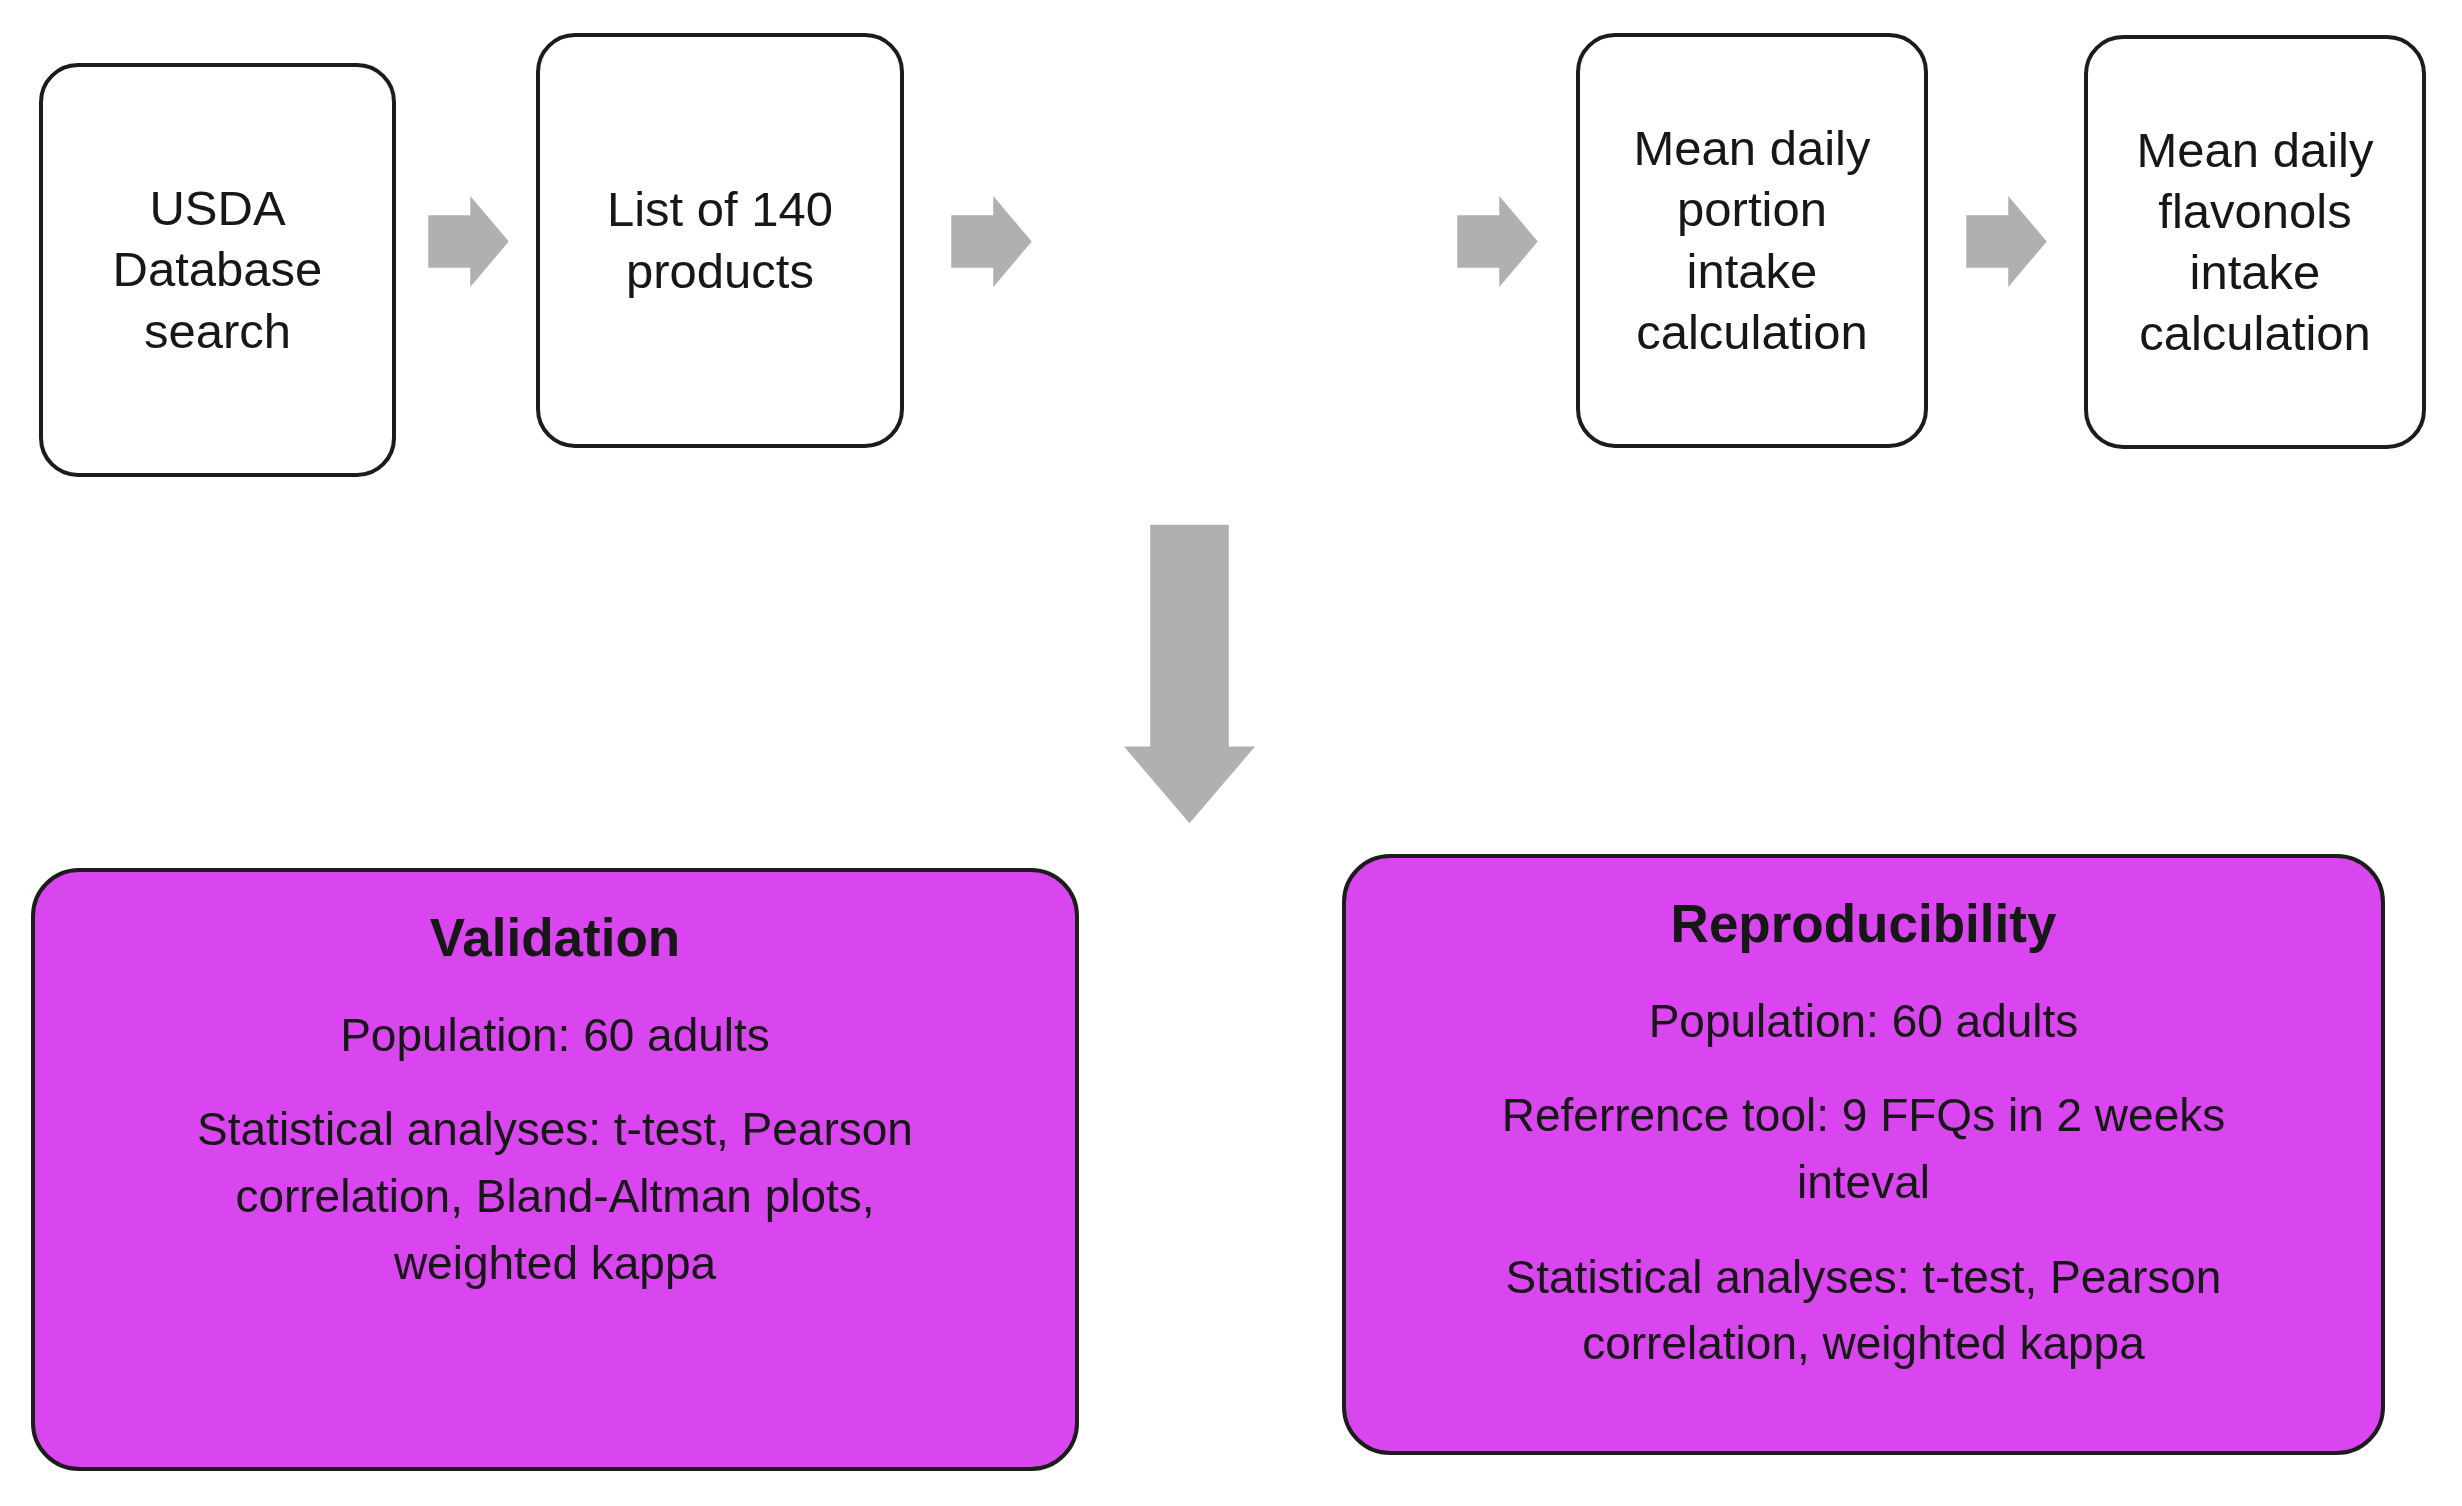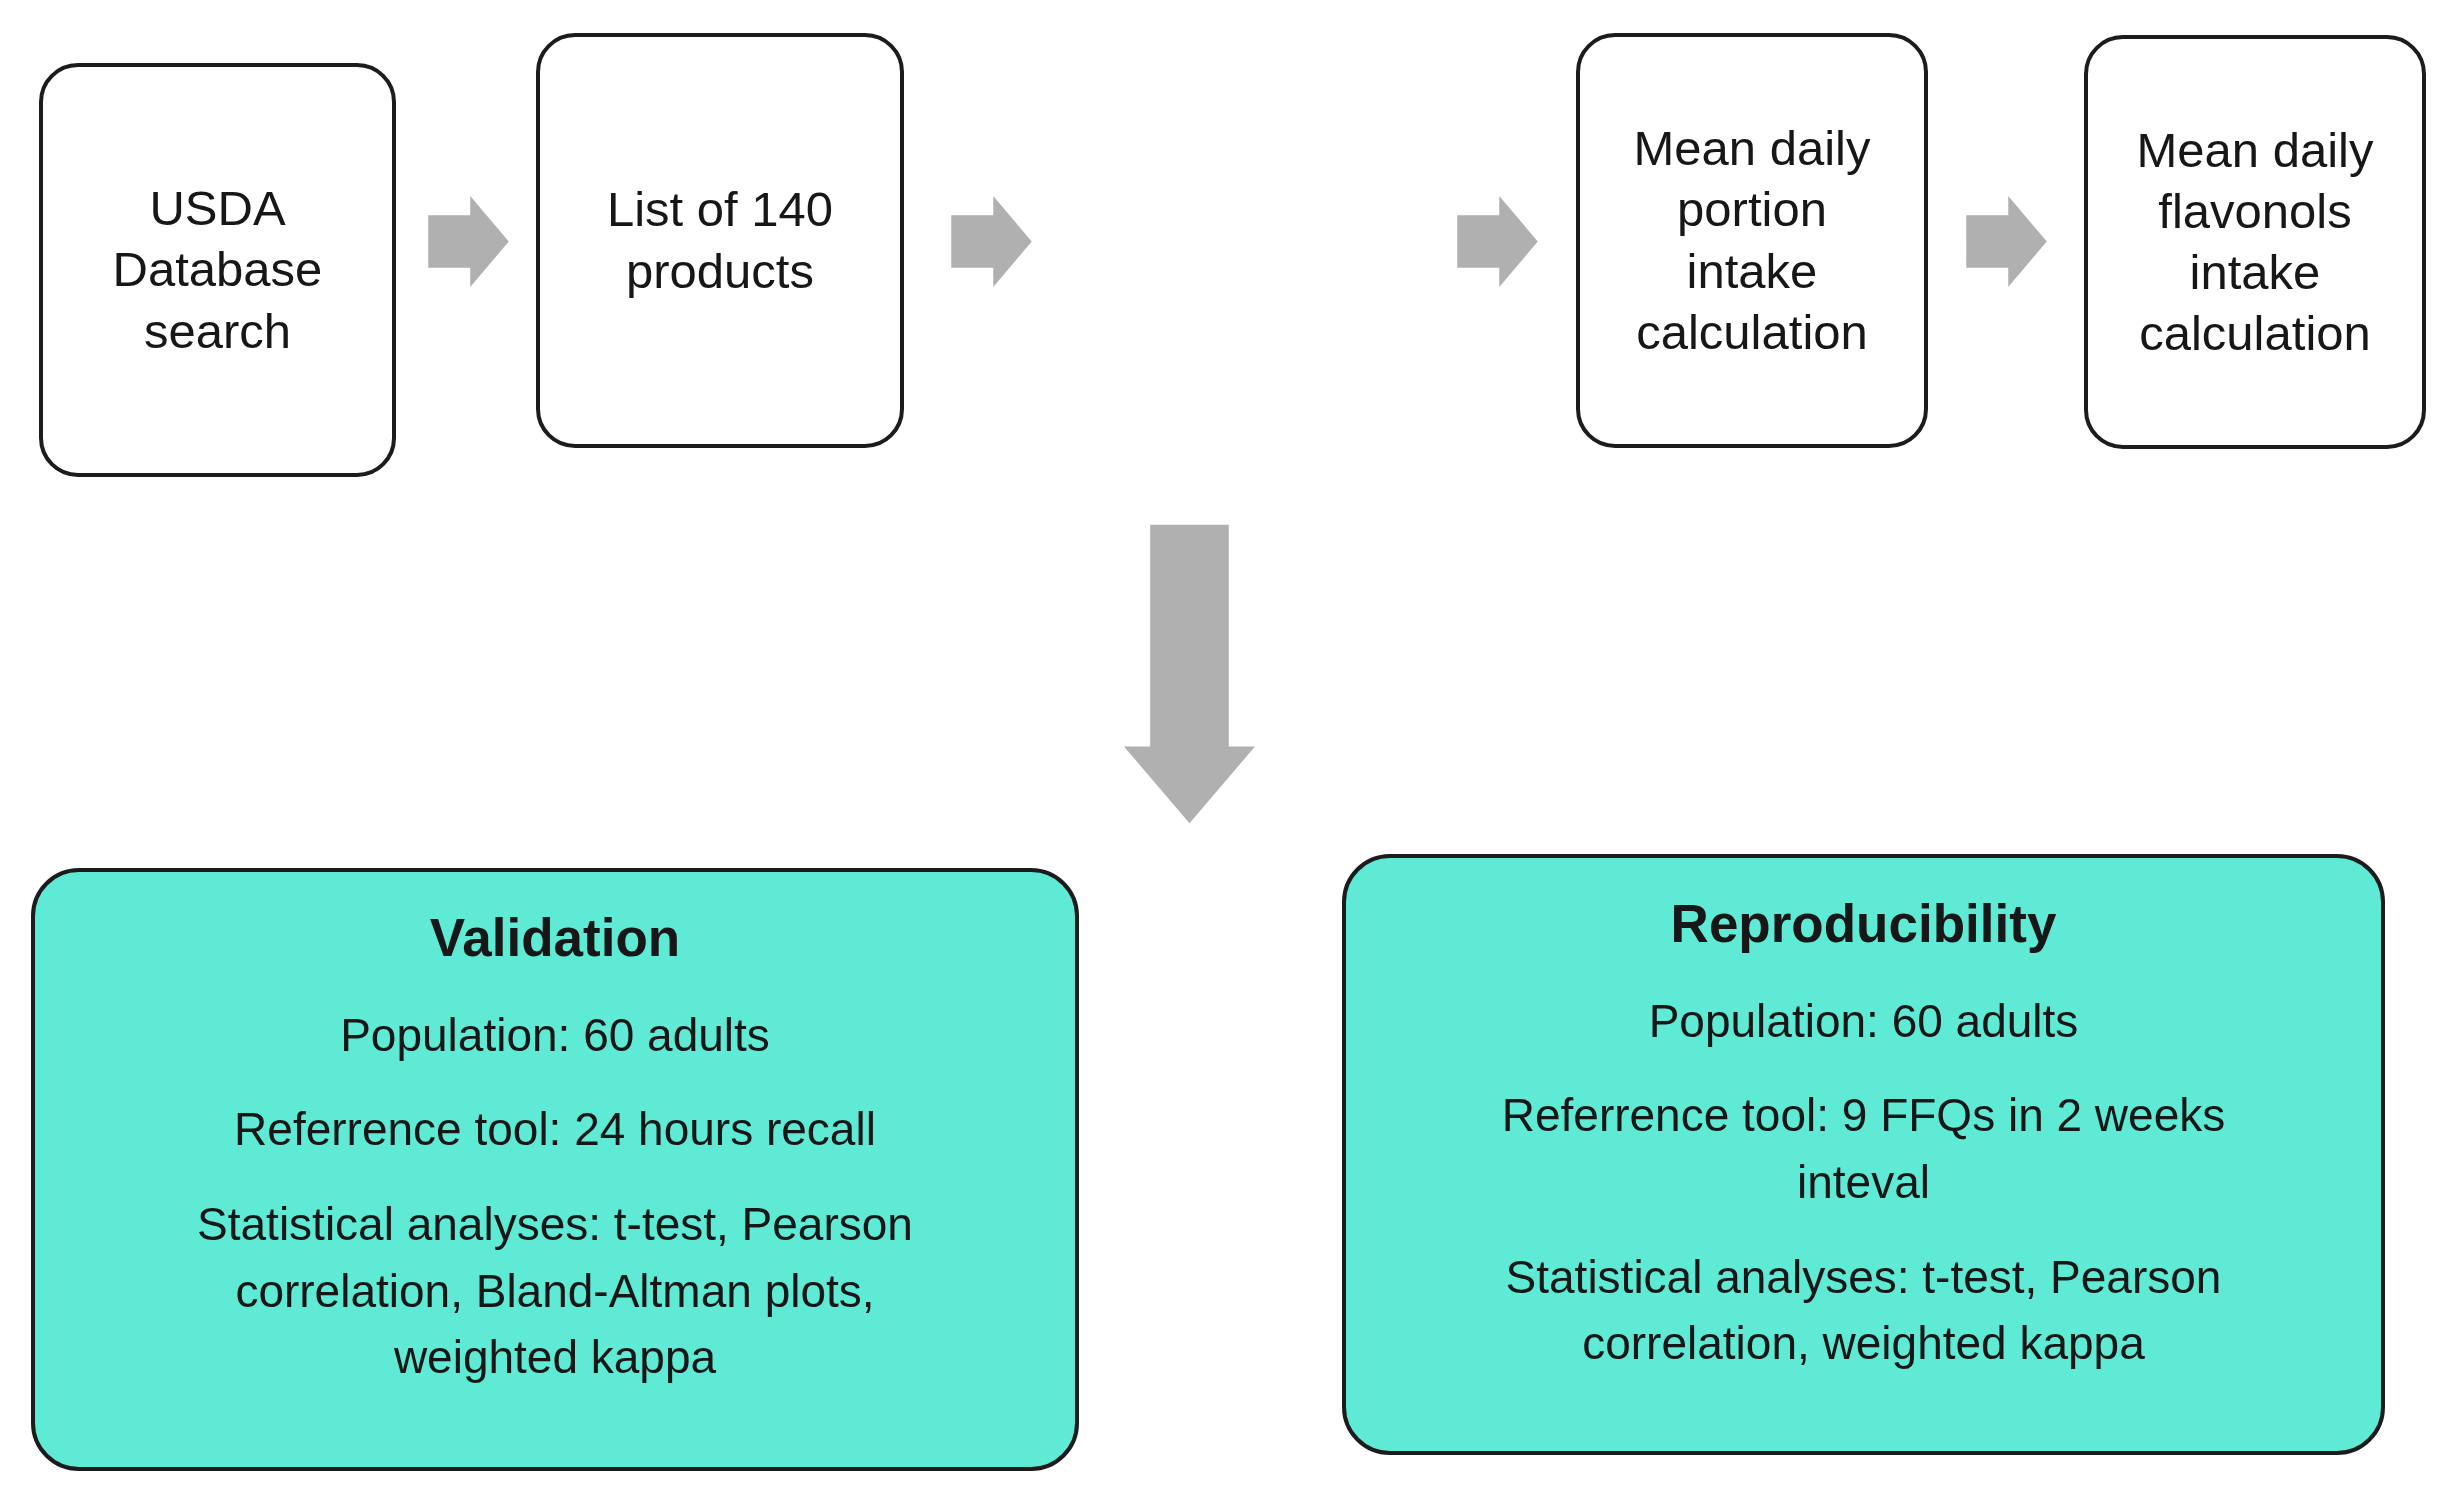--- a/index.html
+++ b/index.html
@@ -48,21 +48,21 @@
   .a2 { left: 951px; top: 196px; }
   .a3 { left: 1457px; top: 196px; }
   .a4 { left: 1966px; top: 196px; }
   .a-down { left: 1124px; top: 524px; }
   
   .panel {
     position: absolute;
     box-sizing: border-box;
     border: 4.4px solid #1c1c1c;
     border-radius: 48px;
-    background: #5eead4;
+    background: #d946ef;
     text-align: center;
     padding: 30px 39px 26px 39px;
   }
   .p-validation     { left: 31px;   top: 868px; width: 1048px; height: 603px; }
   .p-reproducibility{ left: 1342px; top: 854px; width: 1043px; height: 601px; }
   .panel .title {
     font-size: 53px;
     font-weight: bold;
     line-height: 1.35;
   }
@@ -120,21 +120,20 @@
 calculation</span>
   </div>
 
   <svg class="arrow a-down" width="131" height="300" viewBox="0 0 150 342" aria-hidden="true">
     <polygon points="30,0 120,0 120,254 150,254 75,342 0,254 30,254" fill="#b0b0b0"></polygon>
   </svg>
 
   <div class="panel p-validation">
     <div class="title">Validation</div>
     <div class="item">Population: 60 adults</div>
-    <div class="item">Referrence tool: 24 hours recall</div>
     <div class="item">Statistical analyses: t-test, Pearson
 correlation, Bland-Altman plots,
 weighted kappa</div>
   </div>
 
   <div class="panel p-reproducibility">
     <div class="title">Reproducibility</div>
     <div class="item">Population: 60 adults</div>
     <div class="item">Referrence tool: 9 FFQs in 2 weeks
 inteval</div>

